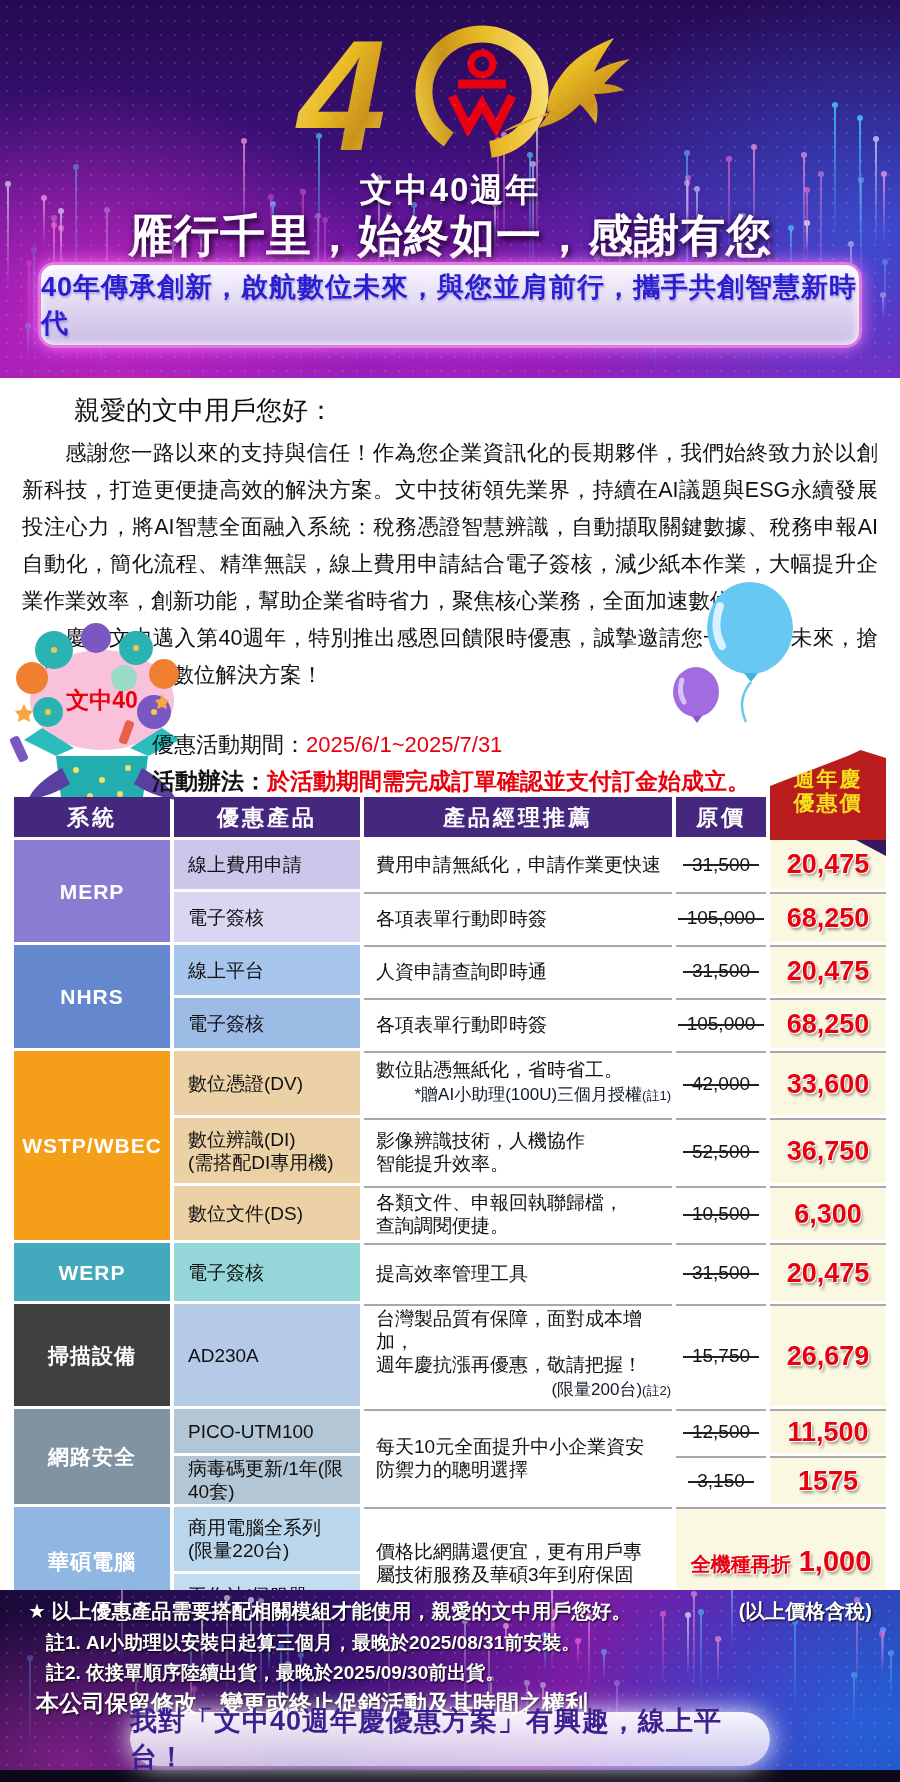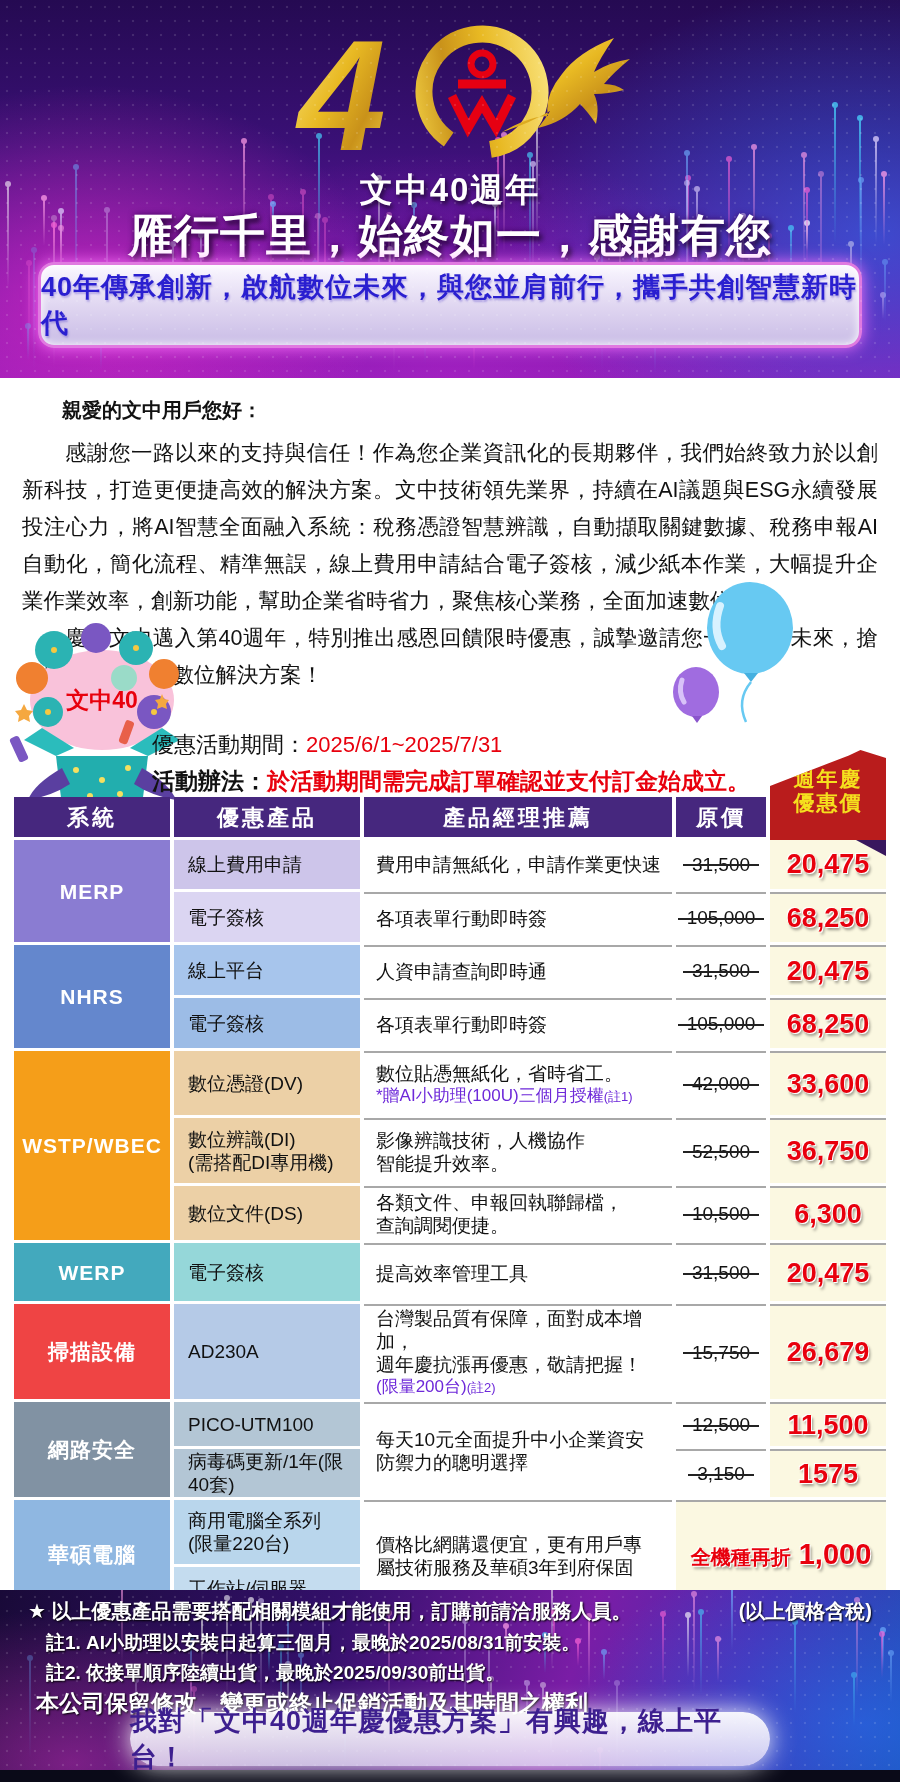--- a/index.html
+++ b/index.html
@@ -30,21 +30,21 @@
   .banner{position:absolute;top:262px;left:38px;right:38px;height:80px;border-radius:16px;
     border:3px solid #e07ae0;background:linear-gradient(180deg,#faf7ff 0%,#ded4f0 55%,#c9bce6 100%);
     box-shadow:0 0 16px rgba(255,120,255,.9), inset 0 0 10px #fff;
     display:flex;align-items:center;justify-content:center;}
   .banner span{color:#2a1fd0;font-size:27px;font-weight:bold;letter-spacing:1px;
     text-shadow:1px 2px 2px rgba(80,60,200,.35);}
 
   
   .content{position:absolute;top:378px;left:0;width:900px;height:1212px;background:#fff;}
   .letter{padding:14px 22px 0;color:#111;}
-  .letter .greet{font-size:20px;margin:0 0 6px;font-weight:bold;}
+  .letter .greet{font-size:26px;margin:0 0 6px;}
   .letter p{font-size:21.5px;line-height:37px;margin:0;text-indent:2em;text-align:justify;}
 
   .promo-line{position:absolute;left:152px;font-size:22px;color:#111;white-space:nowrap;}
   .promo-line.period{top:352px;}
   .promo-line.method{top:388px;font-weight:bold;font-size:23px;}
   .promo-line .red{color:#e8000d;}
   .gift{position:absolute;left:4px;top:230px;}
   .balloons-right{position:absolute;right:104px;top:204px;}
 
   
@@ -57,24 +57,24 @@
   td.sys{color:#fff;font-size:21px;font-weight:600;text-align:center;letter-spacing:1px;}
   td.prod{color:#111;font-size:19px;padding-left:14px;}
   td.rec{background:#fff;color:#111;font-size:19px;padding-left:12px;}
   td.orig{background:#fff;text-align:center;}
   td.promo{background:#fbf8e1;text-align:center;color:#e8000d;font-weight:bold;font-size:27px;
     text-shadow:1px 1px 0 #fff,-1px -1px 0 #fff,2px 3px 3px rgba(0,0,0,.4);}
   tr:not(.first):not(.hdr) td.rec, tr:not(.first):not(.hdr) td.orig,
   tr:not(.first):not(.hdr) td.promo{border-top:2px solid #a8a8a8;}
   .strike{position:relative;font-size:19px;color:#111;padding:0 2px;}
   .strike::after{content:"";position:absolute;left:-7px;right:-7px;top:50%;border-top:2px solid #222;}
-  .red-note{color:#6d28d9;font-size:17px;line-height:21px;}
+  .red-note{color:#0f172a;font-size:17px;line-height:28px;text-align:right;}
   .red-note .ref{font-size:13px;}
   .s-merp{background:#8a7cd2}.s-nhrs{background:#6487cd}.s-wstp{background:#f59e19}
-  .s-werp{background:#43a9bd}.s-scan{background:#ef4444}.s-net{background:#8192a3}
+  .s-werp{background:#43a9bd}.s-scan{background:#404040}.s-net{background:#8192a3}
   .s-asus{background:#8fb7e1}
   .p-merp1{background:#cdc5ea}.p-merp2{background:#dbd5f2}
   .p-nhrs1{background:#a7c5ec}.p-nhrs2{background:#9cbce6}
   .p-wstp{background:#ecd0a6}.p-werp{background:#95d7d9}.p-scan{background:#b5cae7}
   .p-net{background:#b3c6d5}.p-asus1{background:#b9d6ec}.p-asus2{background:#c4dcef}
   .asus-deal{font-size:20px;color:#e8000d;font-weight:bold;}
   .asus-deal b{font-size:29px;padding-left:8px;}
 
   .ribbon{position:absolute;left:770px;top:372px;width:116px;height:90px;background:#b91c1c;
     clip-path:polygon(0 40%,68% 6%,78% 0,100% 9%,100% 100%,0 100%);z-index:5;
@@ -685,21 +685,21 @@
         <div class="streak" style="left: 193.02px; height: 66.1358px; bottom: 25.886px; color: rgb(255, 102, 217); opacity: 0.334177;">
           <i></i>
         </div>
         <div class="streak" style="left: 29.4876px; height: 100.024px; bottom: 22.7758px; color: rgb(111, 176, 255); opacity: 0.322214;">
           <i></i>
         </div>
         <div class="streak" style="left: 615.575px; height: 82.3041px; bottom: 15.9273px; color: rgb(224, 210, 255); opacity: 0.295874;">
           <i></i>
         </div>
       </div>
-    <div class="fnote" style="left:28px;top:8px">★ 以上優惠產品需要搭配相關模組才能使用，訂購前請洽服務人員。</div>
+    <div class="fnote" style="left:28px;top:8px">★ 以上優惠產品需要搭配相關模組才能使用，親愛的文中用戶您好。</div>
     <div class="fnote" style="right:28px;top:8px">(以上價格含稅)</div>
     <div class="fnote" style="left:46px;top:40px;font-size:19px">註1. AI小助理以安裝日起算三個月，最晚於2025/08/31前安裝。</div>
     <div class="fnote" style="left:46px;top:70px;font-size:19px">註2. 依接單順序陸續出貨，最晚於2025/09/30前出貨。</div>
     <div class="fnote" style="left:36px;top:98px;font-size:23px">本公司保留修改、變更或終止促銷活動及其時間之權利</div>
     <div class="cta">
       <span>我對「文中40週年慶優惠方案」有興趣，線上平台！</span>
     </div>
   </div>
   <div class="bottom-strip"></div>
 </div>

